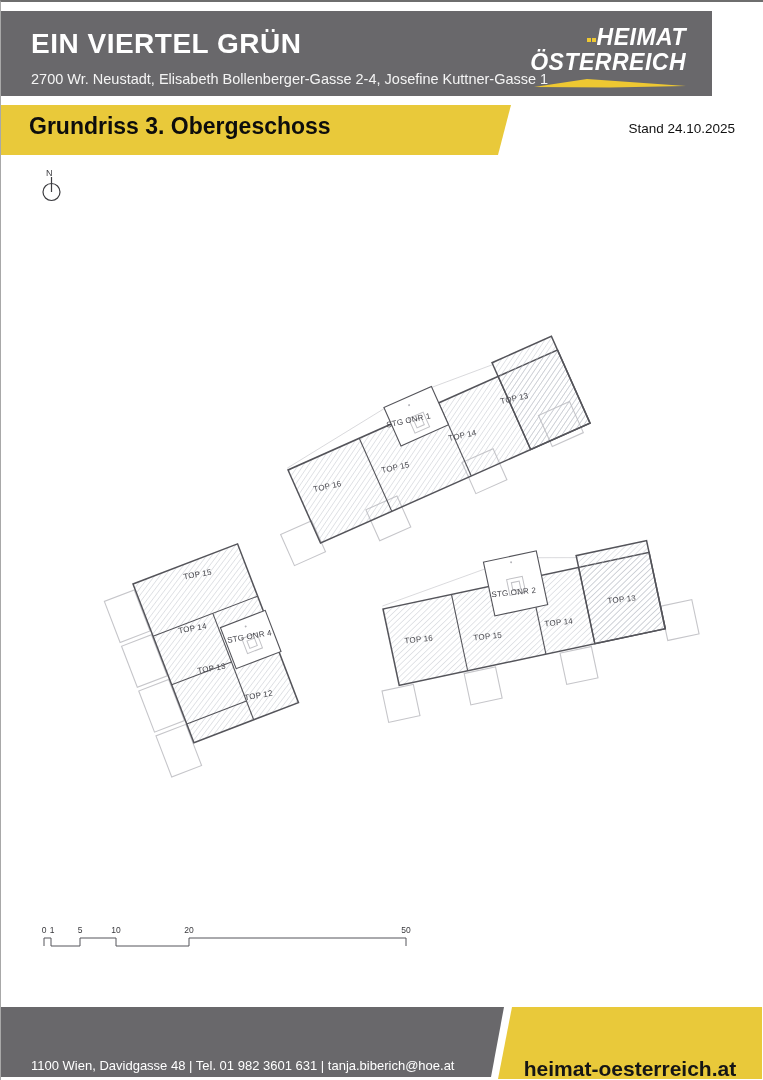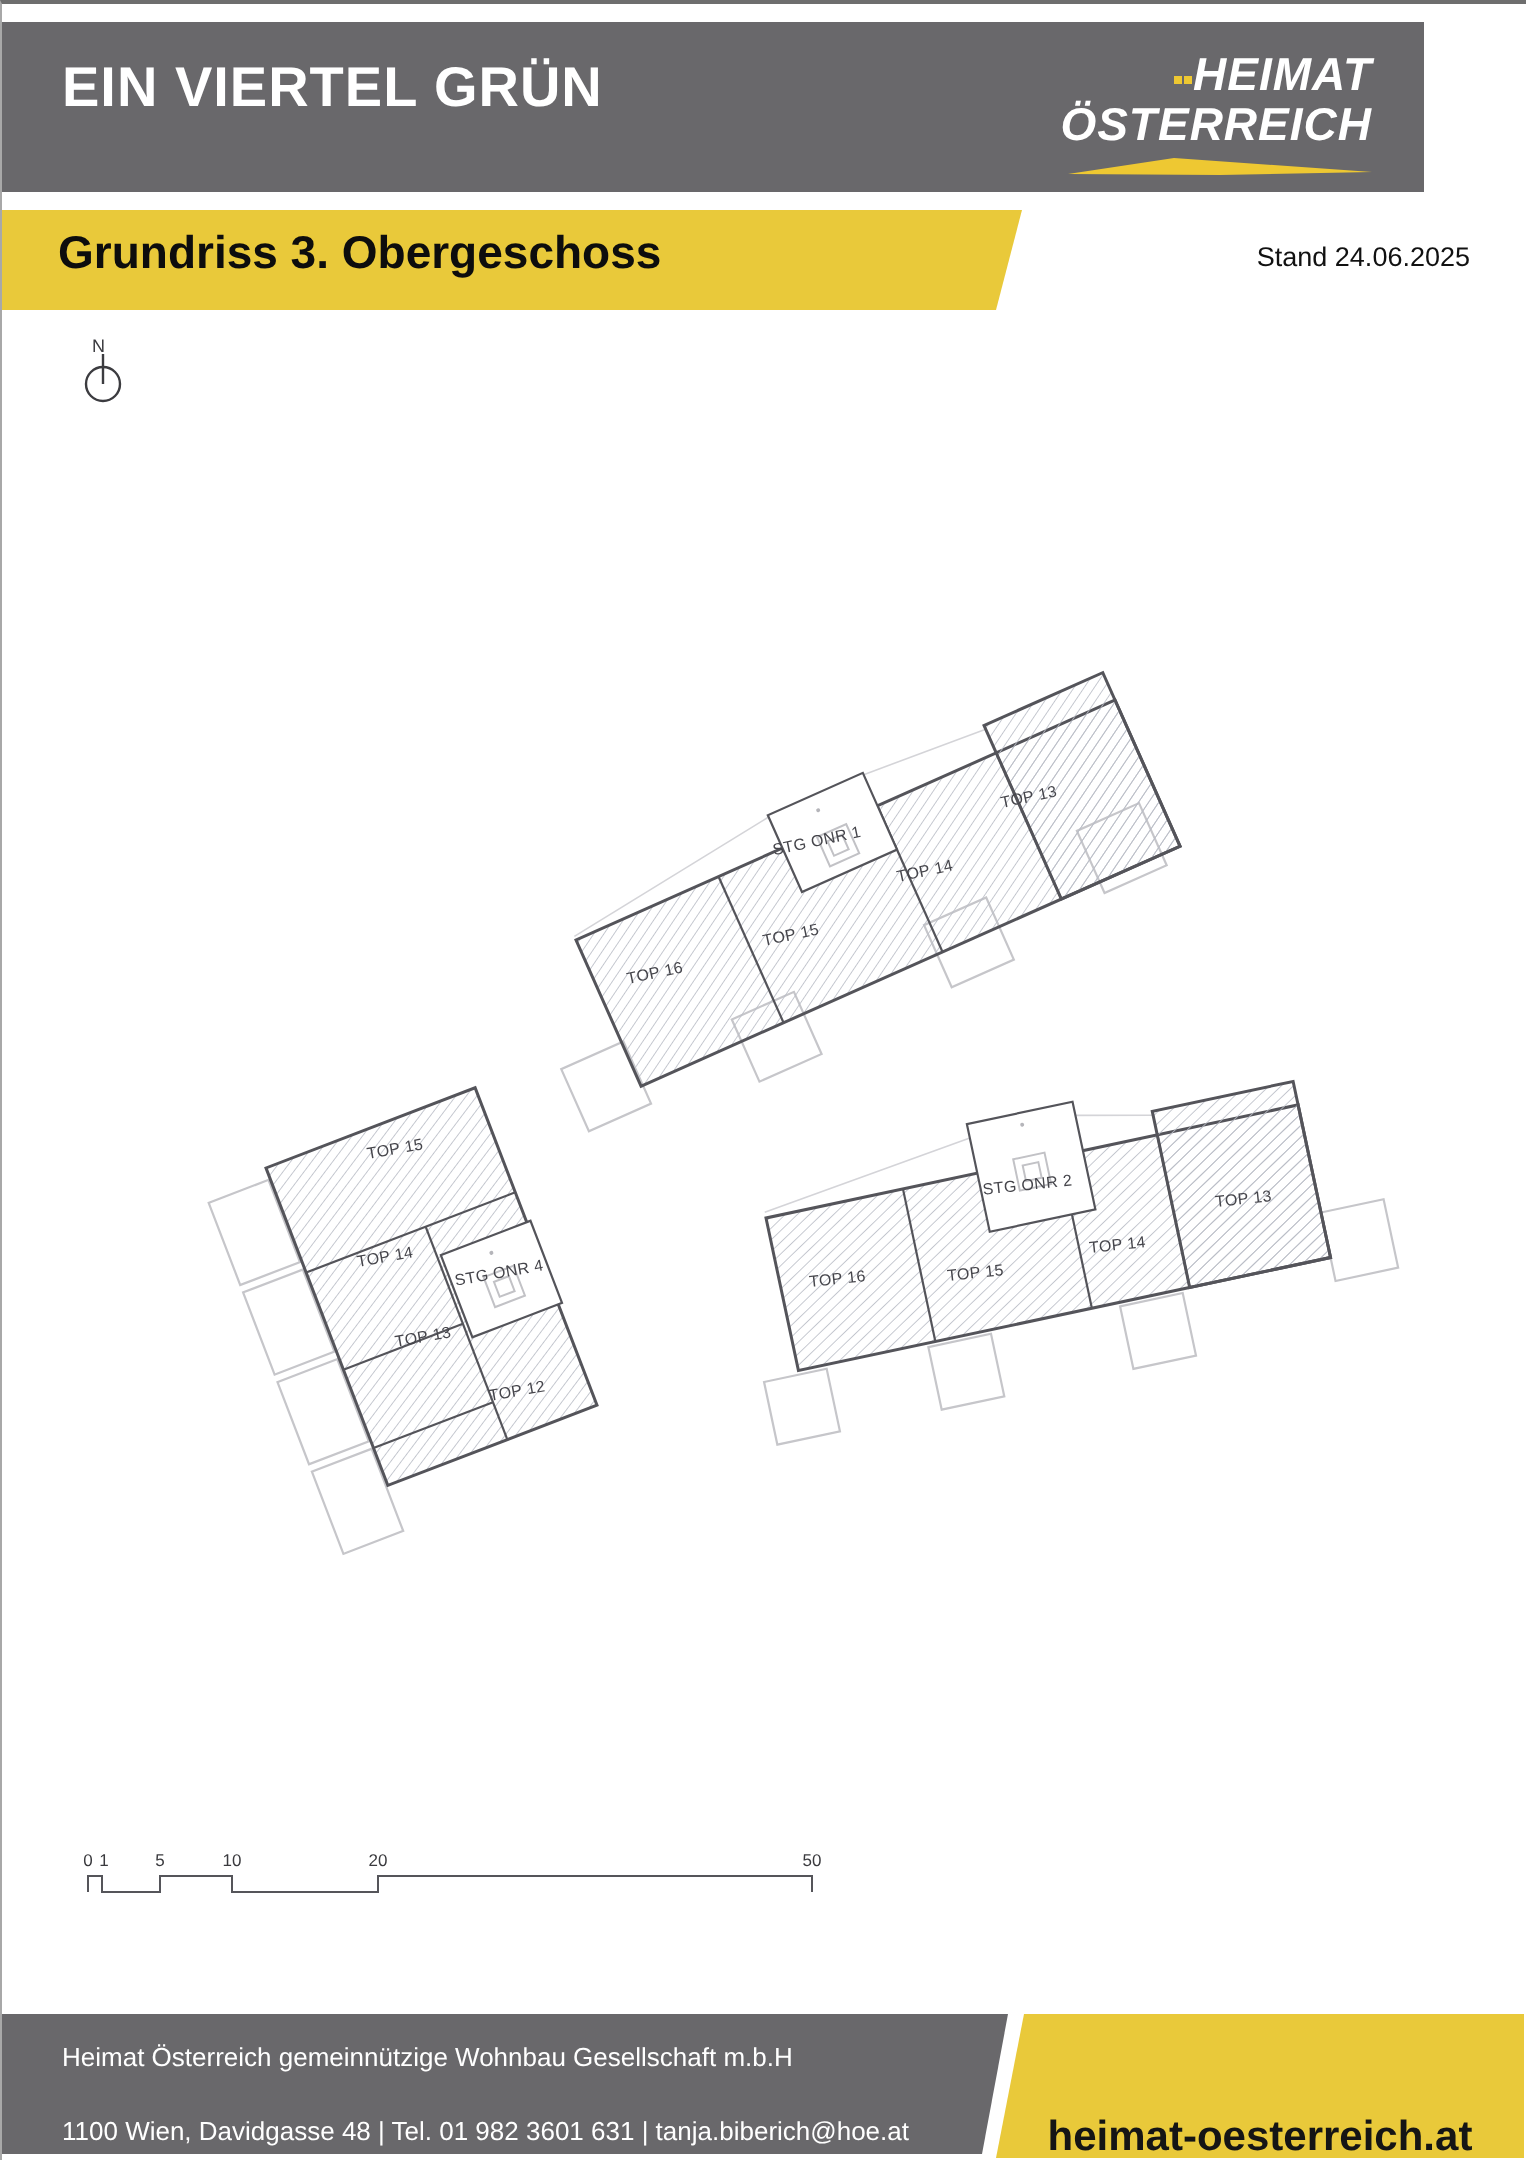--- a/index.html
+++ b/index.html
@@ -43,33 +43,34 @@
     -webkit-clip-path:polygon(14px 0,100% 0,100% 100%,0 100%);clip-path:polygon(14px 0,100% 0,100% 100%,0 100%);}
   .footer-yellow .site{position:absolute;left:0;width:100%;top:0;line-height:72px;text-align:center;font-size:21px;font-weight:700;color:#151515;margin-top:26px;}
 </style>
 </head>
 <body>
 
 <div class="page">
 
   <div class="header-band">
     <div class="header-title">EIN VIERTEL GRÜN</div>
+    <div class="header-address">2700 Wr. Neustadt, Elisabeth Bollenberger-Gasse 2-4, Josefine Kuttner-Gasse 1</div>
     <div class="logo">
       <div><span class="logo-dot"></span><span class="logo-dot"></span><span>HEIMAT</span></div>
       <div>ÖSTERREICH</div>
       <svg class="logo-swoosh" width="152" height="10" viewBox="0 0 152 10">
         <polygon points="0,9 53,1 152,8 76,9.5" fill="#eec832"></polygon>
       </svg>
     </div>
   </div>
 
   <div class="title-band">
     <div class="title-text">Grundriss 3. Obergeschoss</div>
   </div>
-  <div class="stand-text">Stand 24.06.2025</div>
+  <div class="stand-text">Stand 24.10.2025</div>
 
   <svg class="plan-svg" viewBox="0 0 763 1080">
     <defs>
       <pattern id="hatch" width="4.2" height="4.2" patternUnits="userSpaceOnUse" patternTransform="rotate(-32)">
         <line x1="0" y1="0" x2="4.2" y2="0" stroke="#b9bdc6" stroke-width="0.8"></line>
       </pattern>
     </defs>
 
     <g>
       <text class="north-label" x="45" y="174">N</text>
@@ -149,20 +150,19 @@
       <text class="scale-label" x="43" y="931">0</text>
       <text class="scale-label" x="51" y="931">1</text>
       <text class="scale-label" x="79" y="931">5</text>
       <text class="scale-label" x="115" y="931">10</text>
       <text class="scale-label" x="188" y="931">20</text>
       <text class="scale-label" x="405" y="931">50</text>
     </g>
   </svg>
 
   <div class="footer-gray">
-    <div class="line1">Heimat Österreich gemeinnützige Wohnbau Gesellschaft m.b.H</div>
     <div class="line2">1100 Wien, Davidgasse 48 | Tel. 01 982 3601 631 | tanja.biberich@hoe.at</div>
   </div>
   <div class="footer-yellow">
     <div class="site">heimat-oesterreich.at</div>
   </div>
 
 </div>
 
 </body></html>

